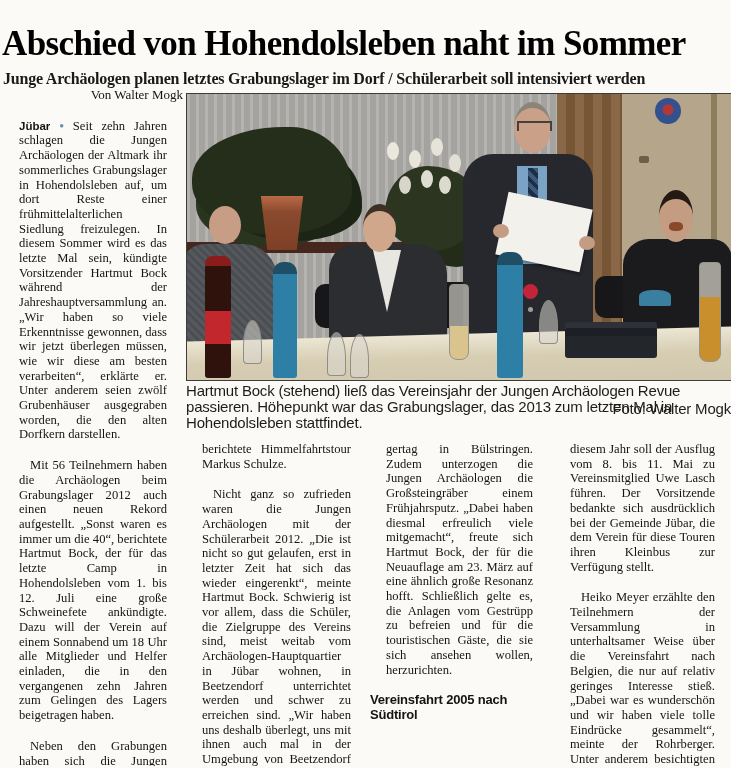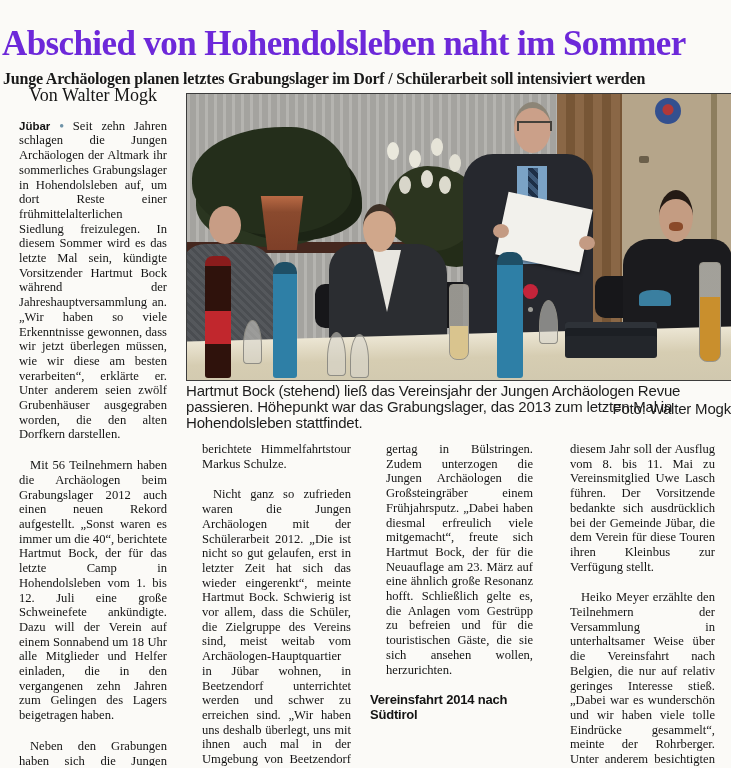--- a/index.html
+++ b/index.html
@@ -6,34 +6,34 @@
   body{
     width:731px;height:768px;overflow:hidden;position:relative;
     background:#fbfaf7;color:#141414;
     font-family:"Liberation Serif", serif;
   }
   .abs{position:absolute;}
   
   .headline{
     left:2px;top:1px;width:727px;
     font-size:35px;font-weight:bold;letter-spacing:-0.6px;
-    color:#6d28d9;white-space:nowrap;
+    color:#000000;white-space:nowrap;
   }
   .subheadline{
     left:3px;top:57px;width:727px;
     font-size:16px;font-weight:bold;letter-spacing:-0.2px;color:#1a1a1a;
   }
   
   .col{
     font-size:12.6px;line-height:14.7px;text-align:justify;
     hyphens:auto;-webkit-hyphens:auto;overflow:hidden;
   }
   .col p{margin:16px;}
   .col p.indent{text-indent:11px;}
-  .byline{font-size:18px;margin:0 0 2px 0 !important;text-align:center;}
+  .byline{font-size:13px;margin:0 0 2px 0 !important;text-align:right;}
   .lead-in{
     font-family:"Liberation Sans", sans-serif;
     font-weight:bold;font-size:11.5px;
   }
   .lead-dot{font-size:8px;margin:0 3px 0 3px;vertical-align:2px;}
   .col h3{
     font-family:"Liberation Sans", sans-serif;
     font-size:13px;font-weight:bold;text-align:left;
     margin:9px 0 7px 0;letter-spacing:-0.2px;
   }
@@ -193,18 +193,18 @@
     <p><strong class="lead-in">Jübar</strong><span class="lead-dot" style="color: rgb(111, 147, 168);">●</span>Seit zehn Jahren schlagen die Jungen Archäologen der Altmark ihr sommerliches Grabungslager in Hohendolsleben auf, um dort Reste einer frühmittelalterlichen Siedlung freizulegen. In diesem Sommer wird es das letzte Mal sein, kündigte Vorsitzender Hartmut Bock während der Jahreshauptversammlung an. „Wir haben so viele Erkenntnisse gewonnen, dass wir jetzt überlegen müssen, wie wir diese am besten verarbeiten“, erklärte er. Unter anderem seien zwölf Grubenhäuser ausgegraben worden, die den alten Dorfkern darstellen.</p>
     <p class="indent">Mit 56 Teilnehmern haben die Archäologen beim Grabungslager 2012 auch einen neuen Rekord aufgestellt. „Sonst waren es immer um die 40“, berichtete Hartmut Bock, der für das letzte Camp in Hohendolsleben vom 1. bis 12. Juli eine große Schweinefete ankündigte. Dazu will der Verein auf einem Sonnabend um 18 Uhr alle Mitglieder und Helfer einladen, die in den vergangenen zehn Jahren zum Gelingen des Lagers beigetragen haben.</p>
     <p class="indent">Neben den Grabungen haben sich die Jungen Archäologen im vergangenen Jahr auch intensiv mit der Aufbereitung und Dokumentation der Funde beschäftigt, die vor allem in den Wintermonaten erfolgt. „In diesem Jahr wollen wir uns daran machen, die vielen alten Dias weiter zu digitalisieren“,</p>
   </div>
 <div id="col2" class="abs col">
     <p>berichtete Himmelfahrtstour Markus Schulze.</p>
     <p class="indent">Nicht ganz so zufrieden waren die Jungen Archäologen mit der Schülerarbeit 2012. „Die ist nicht so gut gelaufen, erst in letzter Zeit hat sich das wieder eingerenkt“, meinte Hartmut Bock. Schwierig ist vor allem, dass die Schüler, die Zielgruppe des Vereins sind, meist weitab vom Archäologen-Hauptquartier in Jübar wohnen, in Beetzendorf unterrichtet werden und schwer zu erreichen sind. „Wir haben uns deshalb überlegt, uns mit ihnen auch mal in der Umgebung von Beetzendorf zu treffen“, kündigte Heiko Meyer an.</p>
   </div>
 <div id="col3" class="abs col">
     <p>gertag in Bülstringen. Zudem unterzogen die Jungen Archäologen die Großsteingräber einem Frühjahrsputz. „Dabei haben diesmal erfreulich viele mitgemacht“, freute sich Hartmut Bock, der für die Neuauflage am 23. März auf eine ähnlich große Resonanz hofft. Schließlich gelte es, die Anlagen vom Gestrüpp zu befreien und für die touristischen Gäste, die sie sich ansehen wollen, herzurichten.</p>
-    <h3>Vereinsfahrt 2014 nach Südtirol</h3>
+    <h3>Vereinsfahrt 2005 nach Südtirol</h3>
   </div>
 <div id="col4" class="abs col">
     <p>diesem Jahr soll der Ausflug vom 8. bis 11. Mai zu Vereinsmitglied Uwe Lasch führen. Der Vorsitzende bedankte sich ausdrücklich bei der Gemeinde Jübar, die dem Verein für diese Touren ihren Kleinbus zur Verfügung stellt.</p>
     <p class="indent">Heiko Meyer erzählte den Teilnehmern der Versammlung in unterhaltsamer Weise über die Vereinsfahrt nach Belgien, die nur auf relativ geringes Interesse stieß. „Dabei war es wunderschön und wir haben viele tolle Eindrücke gesammelt“, meinte der Rohrberger. Unter anderem besichtigten die Archäologen Antwerpen, Brügge, Gent, Ostende und Zeebrügge. Im Herbst 2014 ist dann die nächste Tour nach Südtirol geplant.</p>
   </div>
 
 </body></html>

